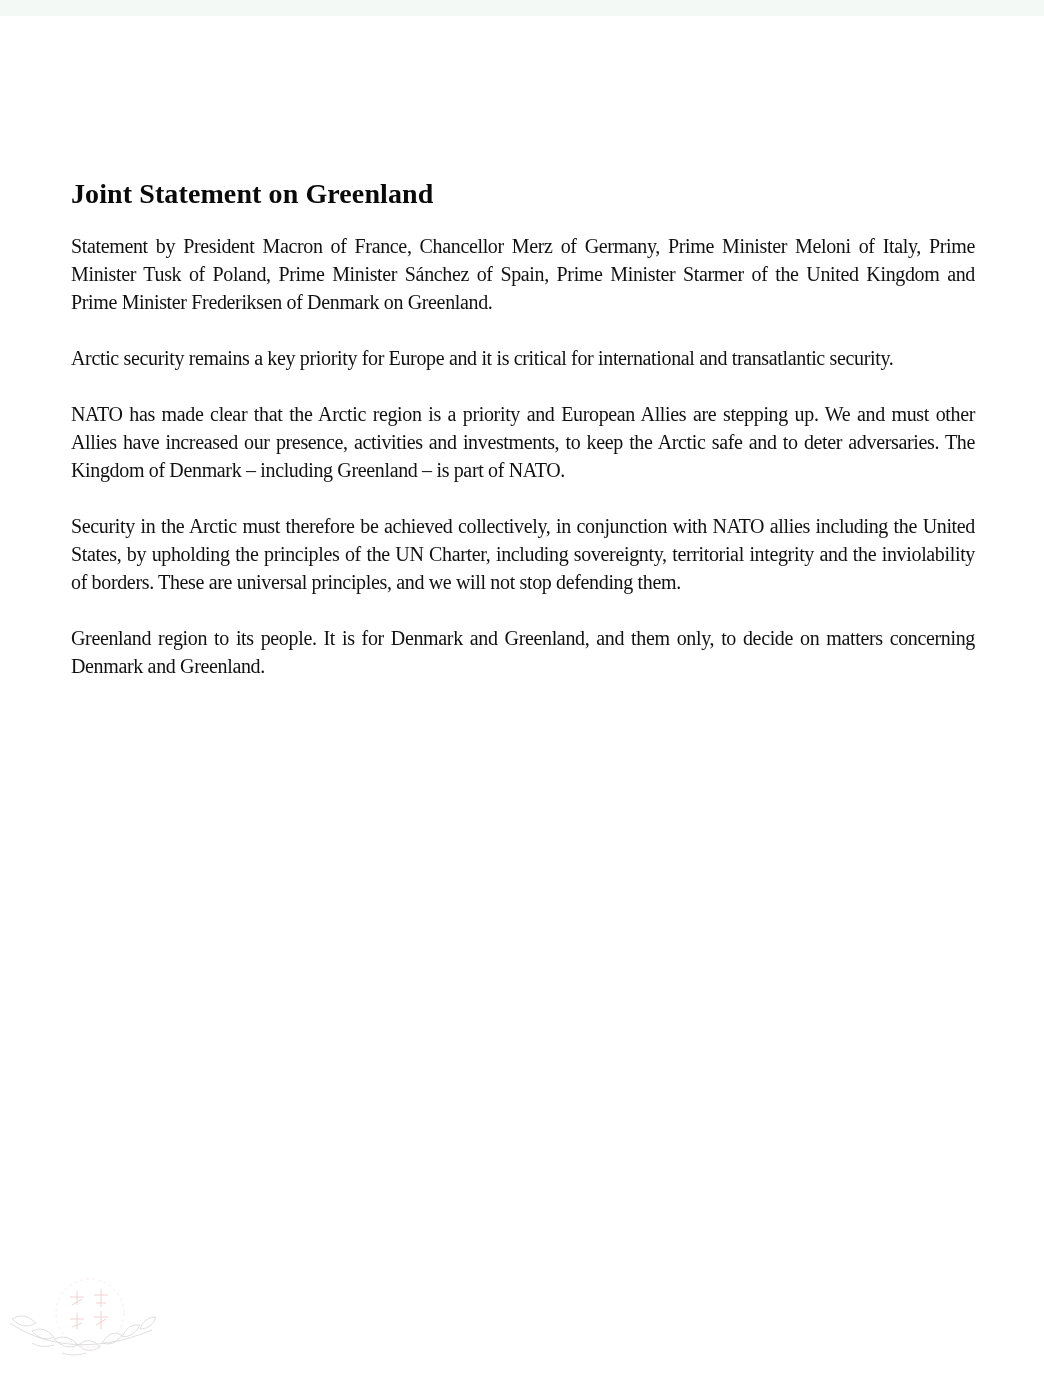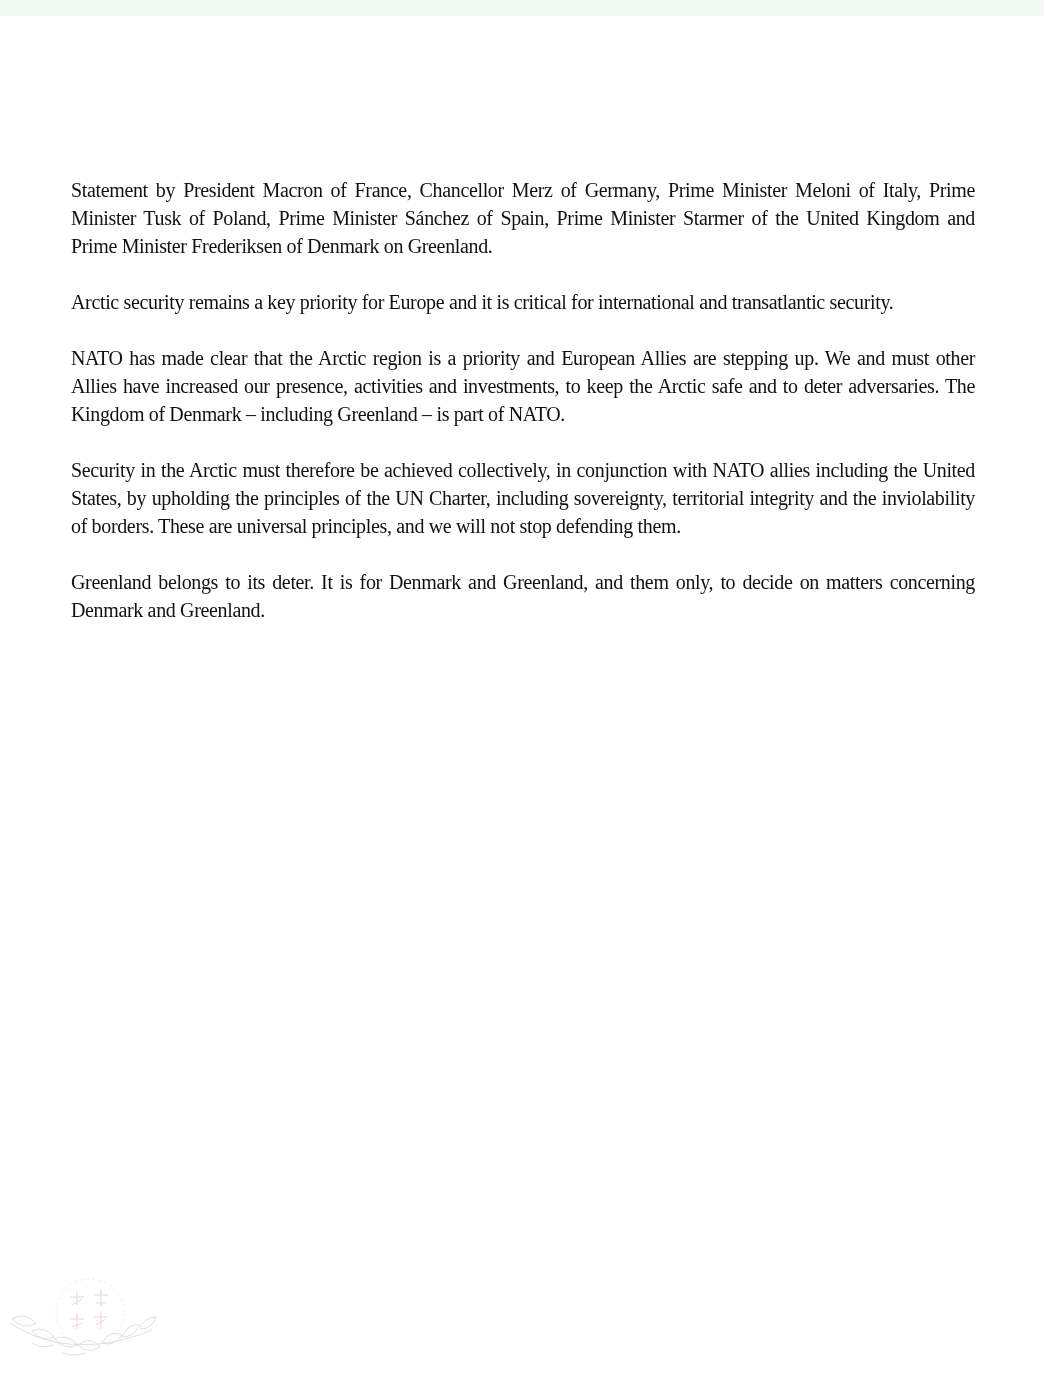--- a/index.html
+++ b/index.html
@@ -58,25 +58,26 @@
       height: 100px;
       opacity: 0.55;
     }
   </style>
 </head>
 <body>
 
 <div class="top-strip"></div>
 
 <div class="doc">
+  <h1 class="doc-title">Joint Statement on Greenland</h1>
   <p class="doc-para">Statement by President Macron of France, Chancellor Merz of Germany, Prime Minister Meloni of Italy, Prime Minister Tusk of Poland, Prime Minister Sánchez of Spain, Prime Minister Starmer of the United Kingdom and Prime Minister Frederiksen of Denmark on Greenland.</p>
   <p class="doc-para">Arctic security remains a key priority for Europe and it is critical for international and transatlantic security.</p>
   <p class="doc-para">NATO has made clear that the Arctic region is a priority and European Allies are stepping up. We and must other Allies have increased our presence, activities and investments, to keep the Arctic safe and to deter adversaries. The Kingdom of Denmark – including Greenland – is part of NATO.</p>
   <p class="doc-para">Security in the Arctic must therefore be achieved collectively, in conjunction with NATO allies including the United States, by upholding the principles of the UN Charter, including sovereignty, territorial integrity and the inviolability of borders. These are universal principles, and we will not stop defending them.</p>
-  <p class="doc-para">Greenland belongs to its deter. It is for Denmark and Greenland, and them only, to decide on matters concerning Denmark and Greenland.</p>
+  <p class="doc-para">Greenland region to its people. It is for Denmark and Greenland, and them only, to decide on matters concerning Denmark and Greenland.</p>
 </div>
 
 <div class="watermark">
   <svg width="170" height="100" viewBox="0 0 170 100" xmlns="http://www.w3.org/2000/svg">
 
     <circle cx="88" cy="38" r="34" fill="none" stroke="#e8c8c8" stroke-width="0.6" stroke-dasharray="3 3"></circle>
 
     <g stroke="#e3b0b0" stroke-width="1" fill="none">
       <path d="M68 22 h14 M75 16 v14 M70 30 l10 -6"></path>
       <path d="M92 20 h14 M99 14 v18 M94 28 h10"></path>

